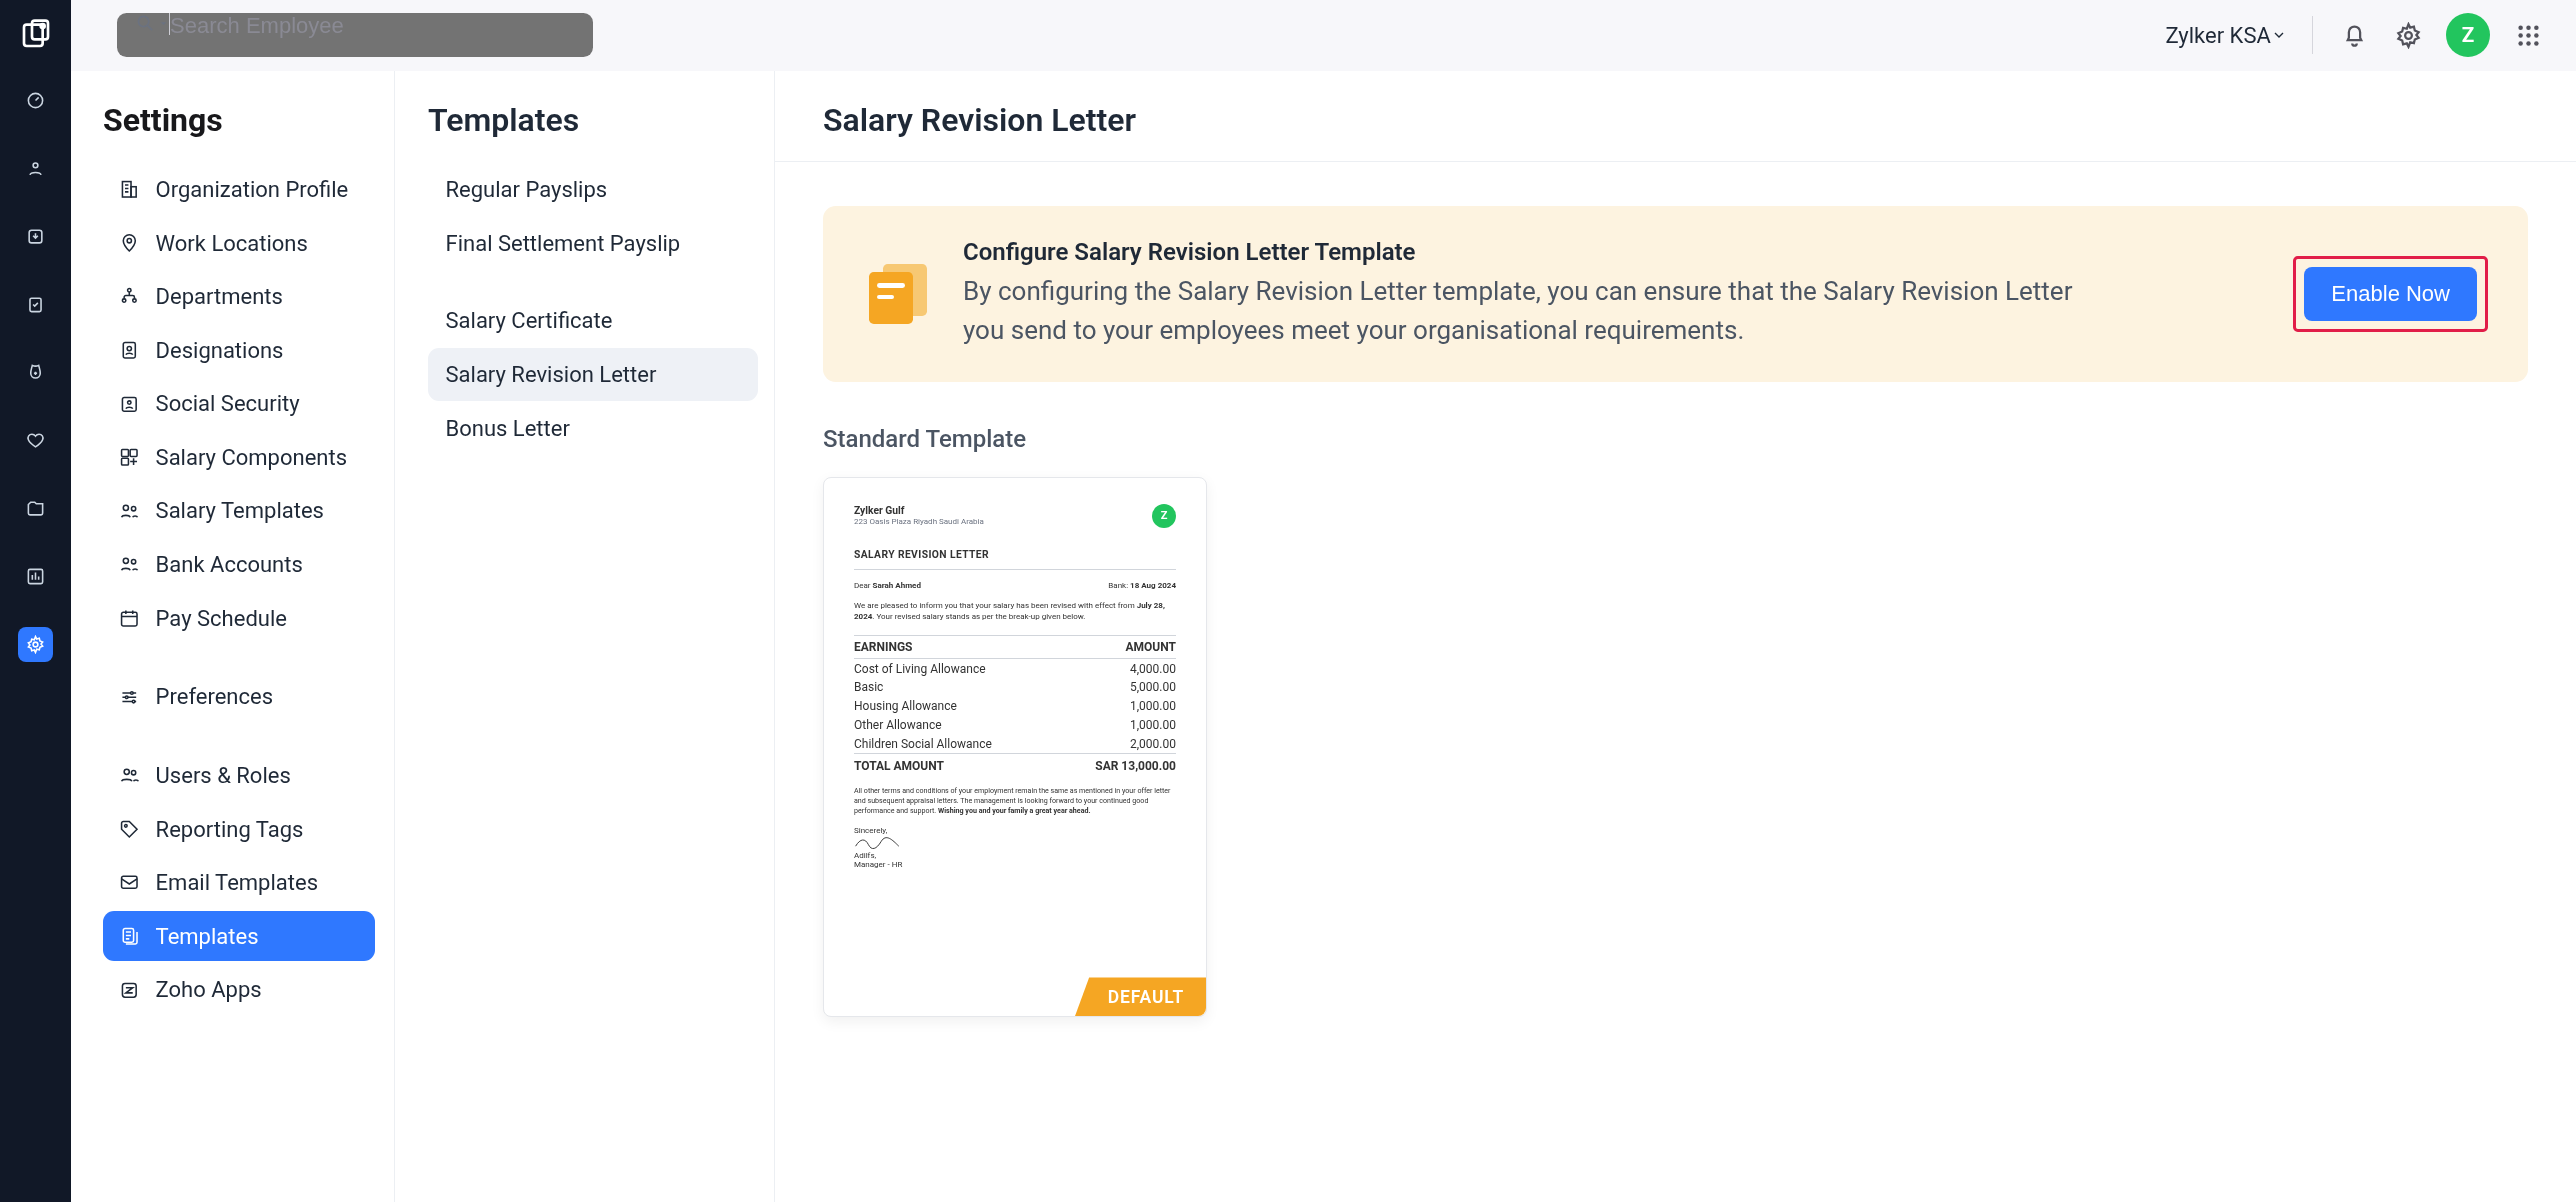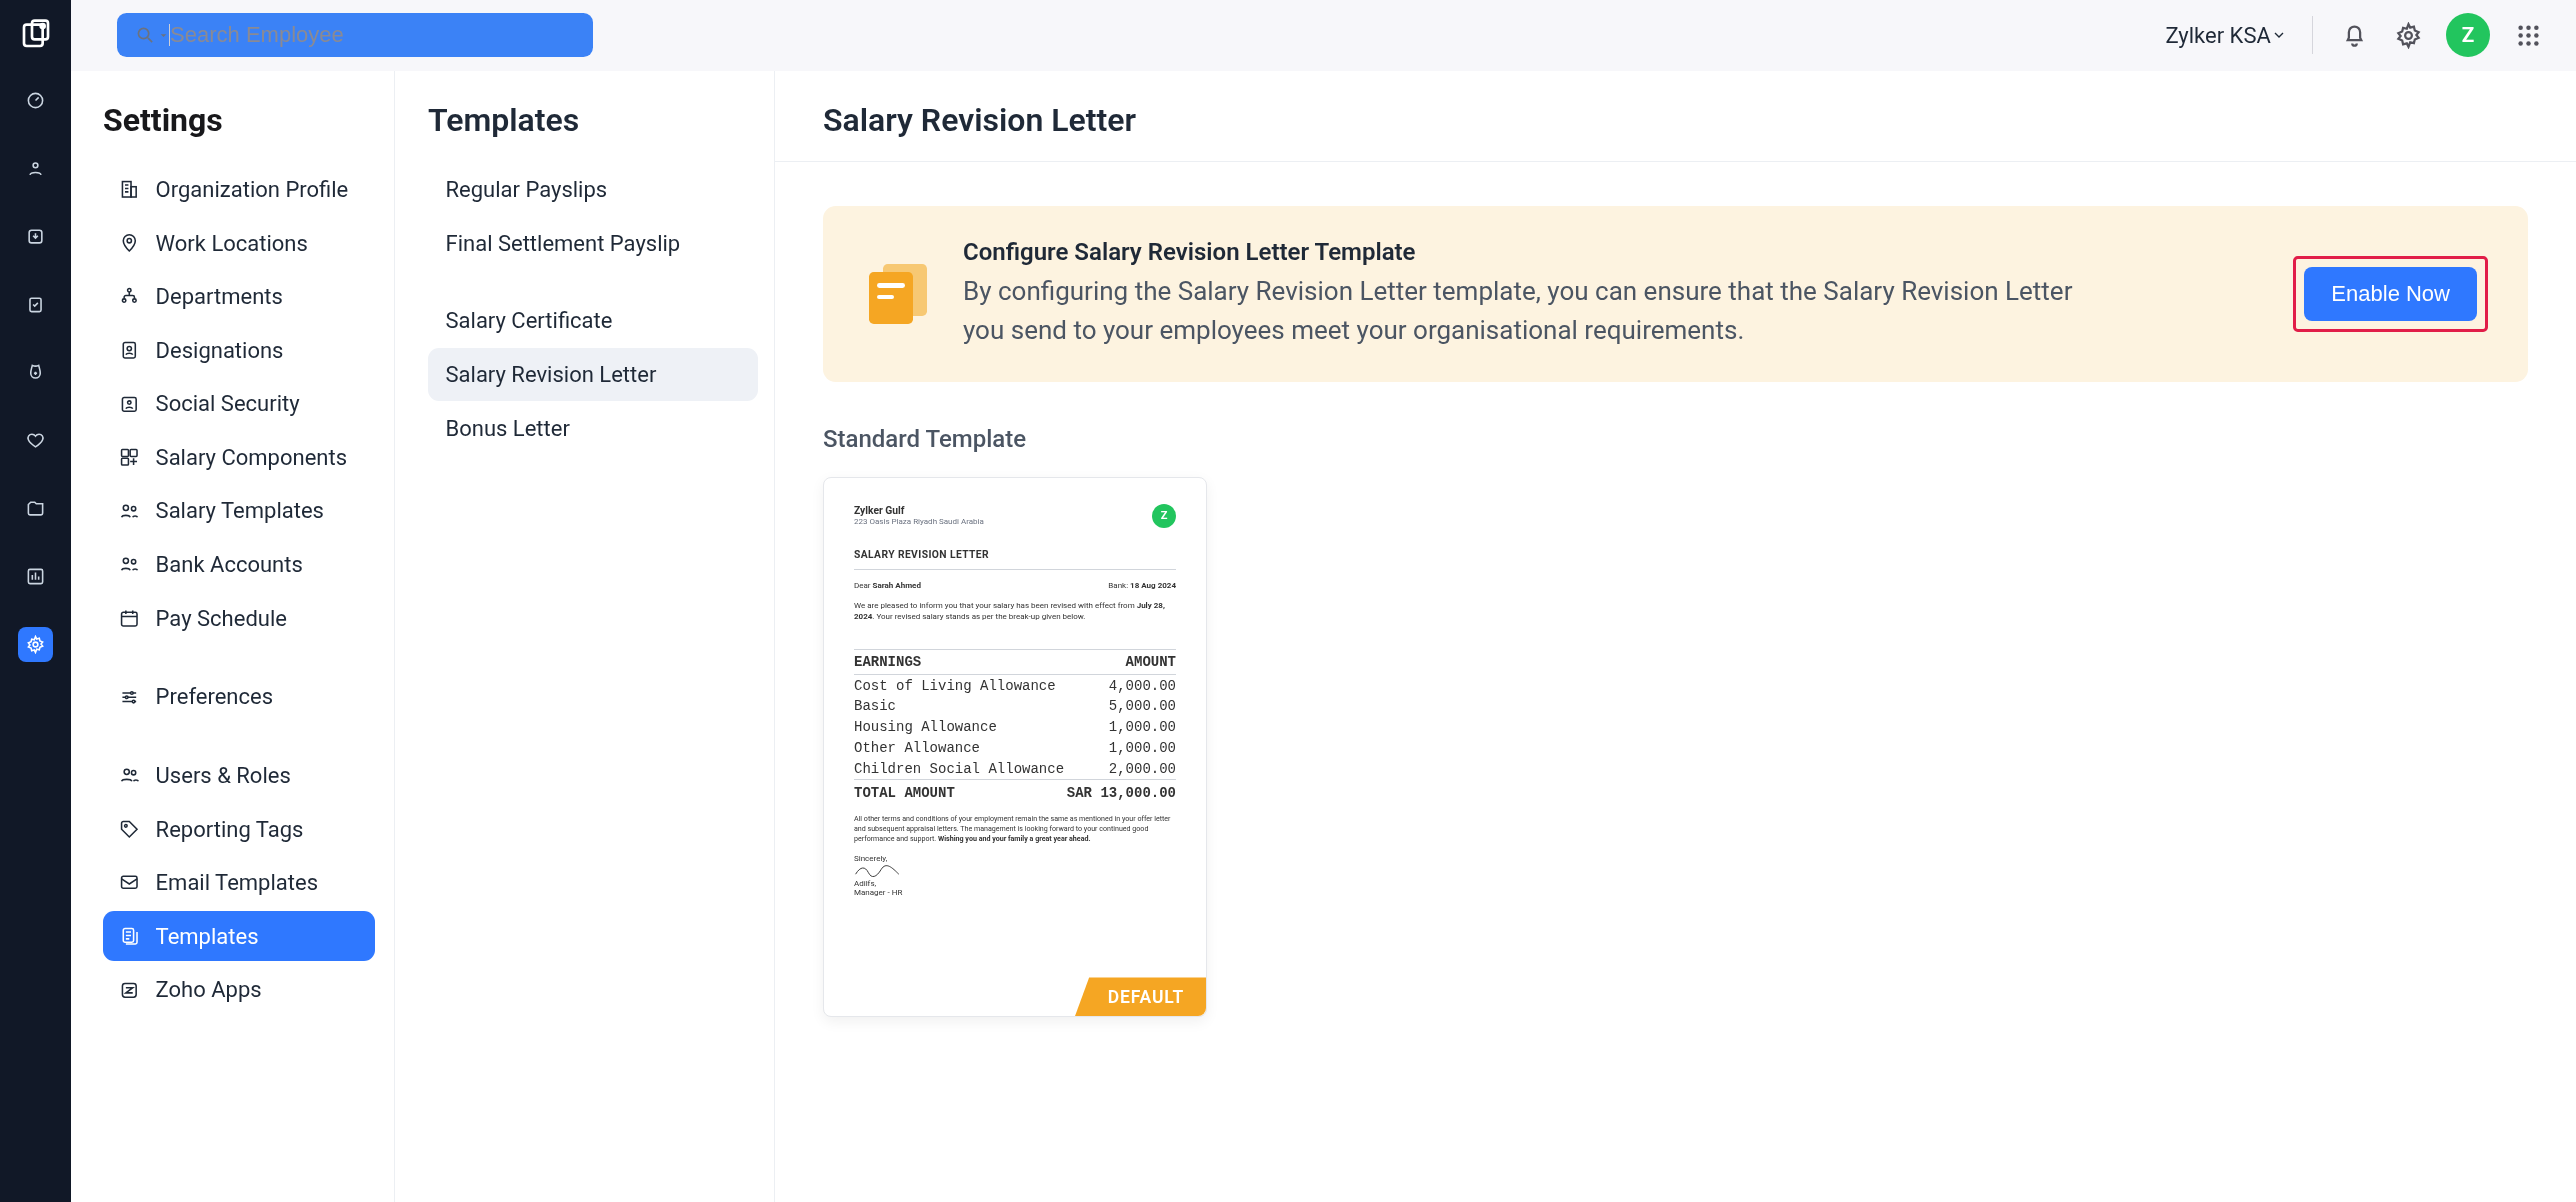--- a/index.html
+++ b/index.html
@@ -12,21 +12,21 @@
   .rail .logo { width: 32px; height: 32px; color: #fff; display:flex; align-items:center; justify-content:center; }
   .rail-item { width: 35px; height: 35px; display:flex; align-items:center; justify-content:center; color:#cbd5e1; border-radius:8px; cursor:pointer; }
   .rail-item.active { background:#2f78ff; color:#fff; }
   .rail-item svg { width:19px; height:19px; }
 
   
   .main-col { flex:1; display:flex; flex-direction:column; }
 
   
   .topbar { height: 71px; background:#f7f7fa; display:flex; align-items:center; padding: 0 32px 0 46px; border-bottom: 0.8px solid transparent; }
-  .search-wrap { width: 476px; height: 44px; background:#3b82f6; border-radius:9.5px; display:flex; align-items:center; padding: 0 17.5px; }
+  .search-wrap { width: 476px; height: 44px; background:#737373; border-radius:9.5px; display:flex; align-items:flex-start; padding: 0 17.5px; }
   .search-wrap .qicon { color:#6b7280; display:flex; align-items:center; gap:3.2px; }
   .search-wrap .divider { width:0.8px; height:22px; background:#cfcfd6; }
   .search-wrap input { flex:1; border:none; background:transparent; outline:none; font-size:22px; color:#1f2937; }
   .search-wrap input::placeholder { color:#8a8a94; }
   .topbar-right { margin-left:auto; display:flex; align-items:center; gap:22px; }
   .org-switch { display:flex; align-items:center; gap:0; font-size:22px; color:#1f2937; cursor:pointer; }
   .topbar-sep { width:0.8px; height:38px; background:#d6d6dc; margin: 0 3.2px; }
   .icon-btn { width:32px; height:32px; display:flex; align-items:center; justify-content:center; cursor:pointer; color:#52525b; }
   .icon-btn svg { width:27px; height:27px; }
   .avatar { width:44px; height:44px; border-radius:50%; background:#22c55e; color:#fff; font-weight:700; display:flex; align-items:center; justify-content:center; font-size:20.6px; cursor:pointer; }
@@ -67,21 +67,21 @@
   .section-title { font-size:24px; font-weight:500; color:#4b5563; margin-top: 43px; margin-bottom: 24px; }
 
   .tmpl-card { width: 384px; height: 540px; border:0.8px solid #e5e7eb; border-radius:8px; box-shadow: 0 4.8px 14.3px rgba(0,0,0,0.06); background:#fff; position:relative; padding: 25.4px 30px; font-size:8.7px; color:#333; cursor:pointer; }
   .tmpl-card .co-row { display:flex; justify-content:space-between; align-items:flex-start; }
   .tmpl-card .co-name { font-weight:700; font-size:10.3px; }
   .tmpl-card .co-addr { font-size:8px; color:#6b7280; }
   .tmpl-card .co-logo { width:24px; height:24px; border-radius:50%; background:#22c55e; color:#fff; display:flex; align-items:center; justify-content:center; font-size:11px; font-weight:700; }
   .tmpl-card .title-row { margin-top: 20.6px; padding-bottom:8px; border-bottom:0.8px solid #d1d5db; font-weight:700; font-size:10.3px; letter-spacing:0.4px; }
   .tmpl-card .meta-row { display:flex; justify-content:space-between; margin-top:11px; font-size:8px; }
   .tmpl-card .body-text { font-size:8px; margin-top:9.5px; line-height:1.4; }
-  .tmpl-card table { width:100%; font-size:14px; margin-top:27px; border-collapse:collapse;font-family:Liberation Mono, monospace; }
+  .tmpl-card table { width:100%; font-size:12px; margin-top:13px; border-collapse:collapse; }
   .tmpl-card th { text-align:left; font-weight:700; border-bottom:0.8px solid #d1d5db; border-top:0.8px solid #d1d5db; padding:4px 0; }
   .tmpl-card th.r, .tmpl-card td.r { text-align:right; }
   .tmpl-card td { padding:2.4px 0; }
   .tmpl-card tr.total td { border-top:0.8px solid #d1d5db; font-weight:700; padding-top:4.8px; }
   .tmpl-card .footer-text { font-size:7.1px; margin-top:11px; line-height:1.4; }
   .tmpl-card .sig { margin-top:9.5px; font-size:8px; }
   .tmpl-card .sig svg { display:block; }
   .default-ribbon { position:absolute; bottom:0; right:0; background:#f5a623; color:#fff; font-size:17.5px; font-weight:600; padding:9.5px 22px 9.5px 33px; border-radius:0 0 8px 0; clip-path: polygon(14.3px 0, 100% 0, 100% 100%, 0 100%); letter-spacing:0.8px; }
 </style>
 </head>

